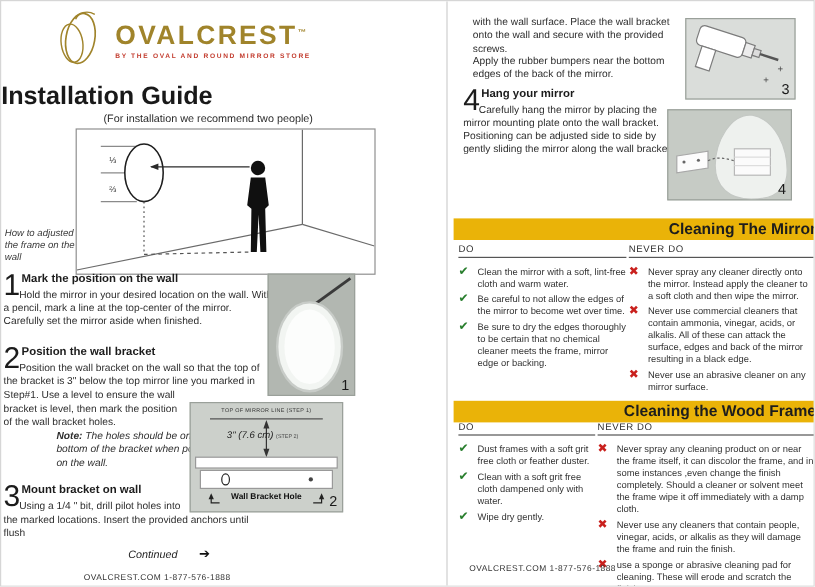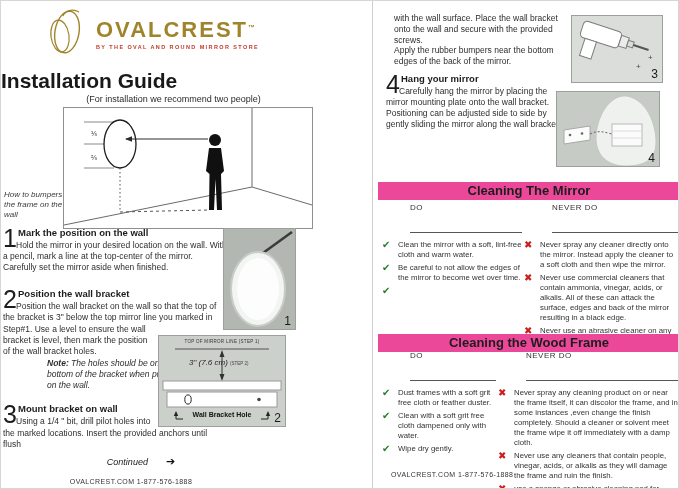--- a/index.html
+++ b/index.html
@@ -48,27 +48,27 @@
   .footer { font-size:7px; letter-spacing:0.4px; color:#333; }
   .footer-left { position:absolute; left:10px; top:477px; width:240px; text-align:center; }
   .footer-right { position:absolute; left:390px; top:470px; width:170px; }
 
   
   .rp-para { position:absolute; width:172px; font-size:8.5px; line-height:11px; color:#2e2e2e; }
   .rp-p1 { left:393px; top:12px; }
   .rp-p2 { left:393px; top:44px; }
   .step4 { left:385px; top:72px; width:176px; }
 
-  .band { position:absolute; left:377px; width:302px; height:18px; background:#ec4899; text-align:center; }
+  .band { position:absolute; left:377px; width:302px; height:18px; background:#eab308; text-align:right; }
   .band-title { font-size:13px; font-weight:bold; color:#1d1d1d; line-height:18px; }
   .band1 { top:181px; }
   .band2 { top:333px; }
 
   .col { position:absolute; }
-  .col-header { font-size:8px; letter-spacing:0.5px; color:#333; padding-bottom:20px; border-bottom:1.5px solid #555; margin-bottom:7px;margin-left:28px; }
+  .col-header { font-size:8px; letter-spacing:0.5px; color:#333; padding-bottom:2px; border-bottom:1.5px solid #555; margin-bottom:7px; }
   .li { display:flex; gap:4px; margin-bottom:3px; }
   .mark { flex:0 0 12px; font-size:10px; line-height:10px; text-align:left; }
   .check { color:#277d2c; }
   .cross { color:#c9201d; }
   .li-text { font-size:7.8px; line-height:10px; color:#333; }
 
   .s1-do { left:381px; top:202px; width:140px; }
   .s1-never { left:523px; top:202px; width:154px; }
   .s2-do { left:381px; top:350px; width:114px; }
   .s2-never { left:497px; top:350px; width:181px; }
@@ -108,21 +108,21 @@
       <line x1="56" y1="60" x2="56" y2="104" stroke="#555" stroke-dasharray="1.5,2.5"></line>
       <line x1="56" y1="104" x2="145" y2="102" stroke="#555" stroke-dasharray="3,3"></line>
       <line x1="62" y1="31" x2="144" y2="31" stroke="#2a2a2a"></line>
       <polygon points="61,31 68,28.3 68,33.7" fill="#2a2a2a"></polygon>
       <g>
         <circle cx="151" cy="32" r="6" fill="#101010"></circle>
         <path d="M145 40 L157 40 L160 63 L157 66 L158 102 L153 102 L151.5 71 L150 102 L145 102 L145.5 66 L142 63 Z" fill="#101010"></path>
       </g>
     </svg>
   </div>
-  <div class="diagram-caption">How to bumpers the frame on the wall</div>
+  <div class="diagram-caption">How to adjusted the frame on the wall</div>
 
   <div class="step" style="left:2px; top:226px; width:224px;">
     <span class="step-num">1</span>
     <div class="step-heading">Mark the position on the wall</div>
     <div class="step-body indent">Hold the mirror in your desired location on the wall. With a pencil, mark a line at the top-center of the mirror. Carefully set the mirror aside when finished.</div>
   </div>
 
   <div class="step" style="left:2px; top:287px; width:224px;">
     <span class="step-num">2</span>
     <div class="step-heading">Position the wall bracket</div>
@@ -221,20 +221,21 @@
         <div class="li">
           <span class="mark check">✔</span>
           <span class="li-text">Clean the mirror with a soft, lint-free cloth and warm water.</span>
         </div>
         <div class="li">
           <span class="mark check">✔</span>
           <span class="li-text">Be careful to not allow the edges of the mirror to become wet over time.</span>
         </div>
         <div class="li">
           <span class="mark check">✔</span>
+          <span class="li-text">Be sure to dry the edges thoroughly to be certain that no chemical cleaner meets the frame, mirror edge or backing.</span>
         </div>
       </div>
   </div>
   <div class="col s1-never">
     <div class="col-header">NEVER DO</div>
     <div>
         <div class="li">
           <span class="mark cross">✖</span>
           <span class="li-text">Never spray any cleaner directly onto the mirror. Instead apply the cleaner to a soft cloth and then wipe the mirror.</span>
         </div>

